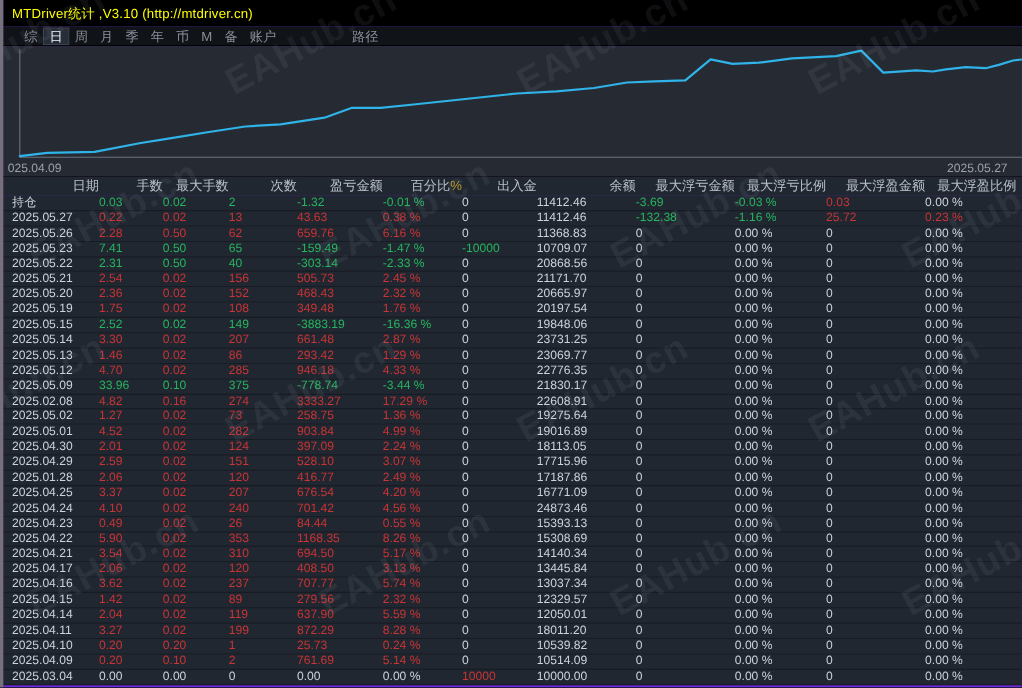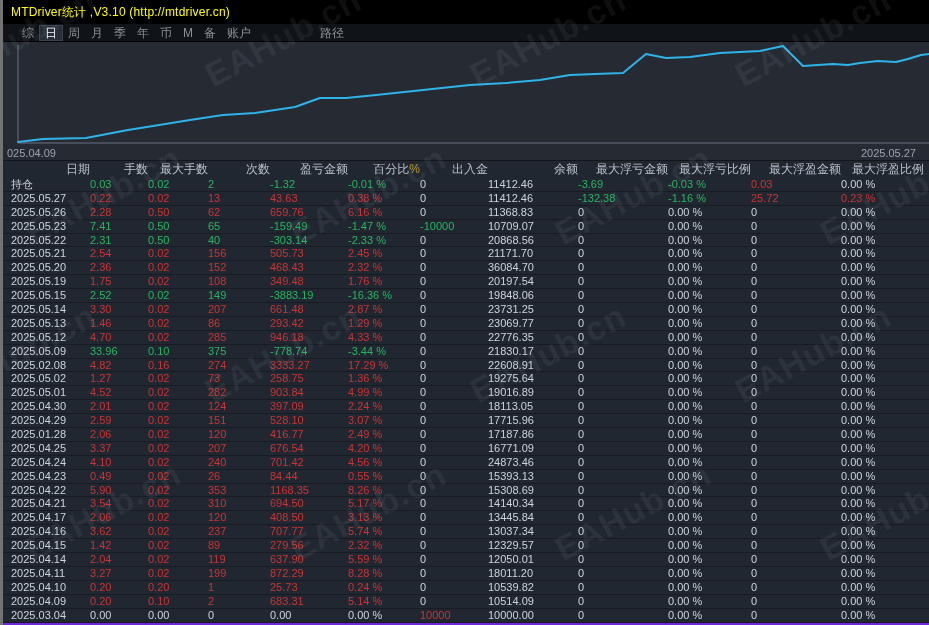--- a/index.html
+++ b/index.html
@@ -195,21 +195,21 @@
         <div class="cell w">0.00 %</div>
       </div>
       <div class="grid-row trow">
         <div class="cell w">2025.05.20</div>
         <div class="cell r">2.36</div>
         <div class="cell r">0.02</div>
         <div class="cell r">152</div>
         <div class="cell r">468.43</div>
         <div class="cell r">2.32 %</div>
         <div class="cell w">0</div>
-        <div class="cell w">36084.70</div>
+        <div class="cell w">20665.97</div>
         <div class="cell w">0</div>
         <div class="cell w">0.00 %</div>
         <div class="cell w">0</div>
         <div class="cell w">0.00 %</div>
       </div>
       <div class="grid-row trow">
         <div class="cell w">2025.05.19</div>
         <div class="cell r">1.75</div>
         <div class="cell r">0.02</div>
         <div class="cell r">108</div>
@@ -528,21 +528,21 @@
         <div class="cell w">0</div>
         <div class="cell w">0.00 %</div>
         <div class="cell w">0</div>
         <div class="cell w">0.00 %</div>
       </div>
       <div class="grid-row trow">
         <div class="cell w">2025.04.09</div>
         <div class="cell r">0.20</div>
         <div class="cell r">0.10</div>
         <div class="cell r">2</div>
-        <div class="cell r">683.31</div>
+        <div class="cell r">761.69</div>
         <div class="cell r">5.14 %</div>
         <div class="cell w">0</div>
         <div class="cell w">10514.09</div>
         <div class="cell w">0</div>
         <div class="cell w">0.00 %</div>
         <div class="cell w">0</div>
         <div class="cell w">0.00 %</div>
       </div>
       <div class="grid-row trow">
         <div class="cell w">2025.03.04</div>

